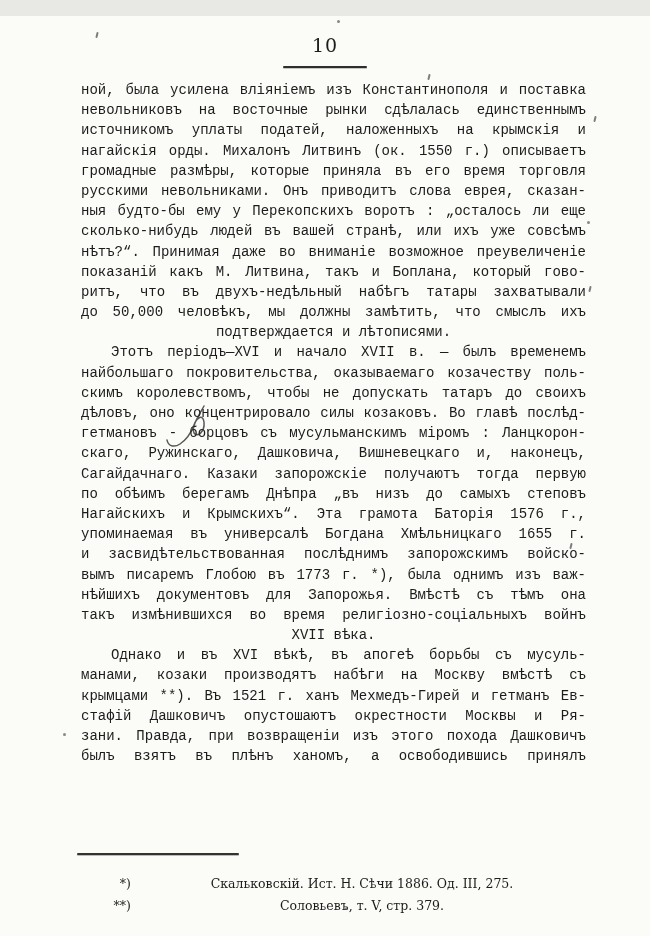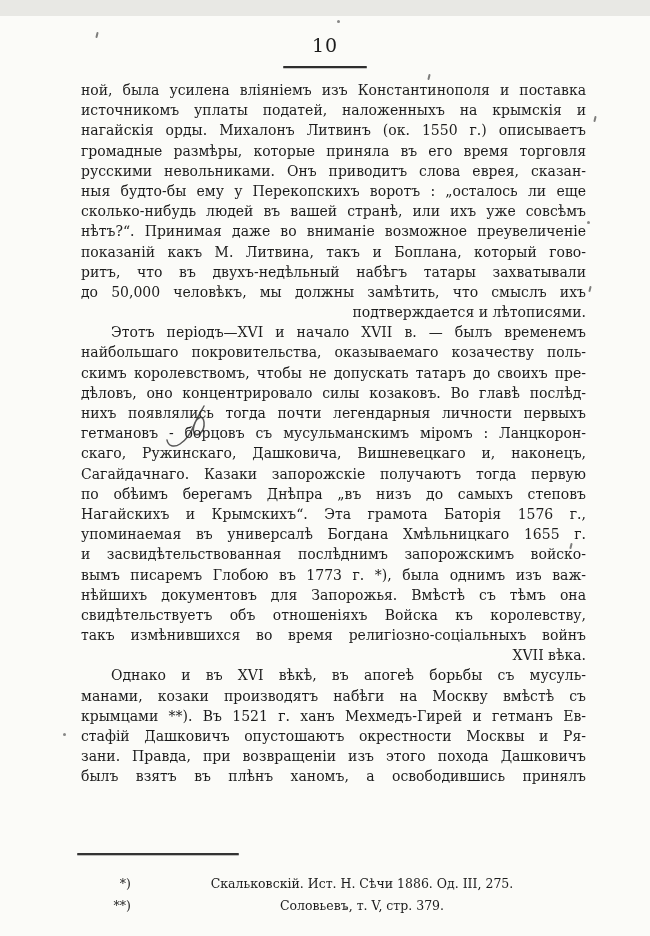--- a/index.html
+++ b/index.html
@@ -21,32 +21,32 @@
     text-align:center; font-size:19px; letter-spacing:1px;
   }
   .pageno-rule {
     position:absolute; top:50px; left:283px; width:84px; height:2px;
     background:#2e2e2e; border-radius:1px;
     box-shadow:0 1px 0 rgba(40,40,40,.25);
   }
 
   
   .textblock {
-    position:absolute; left:81px; top:64px; width:505px;
+    position:absolute; left:81px; top:64px; width:505px;font-family:Liberation Mono, monospace;
   }
   .line {
     height:20.2px; line-height:20.2px;
     font-size:14px;
     text-align:justify;
     text-align-last:justify;
     overflow:hidden;
     white-space:normal;
   }
   .line.indent { text-indent:30px; }
-  .line.nojust { text-align:right; text-align-last:auto; }
+  .line.nojust { text-align:center; text-align-last:auto; }
 
   
   .fn-rule {
     position:absolute; left:77px; top:837px; width:162px; height:2px;
     background:#333; border-radius:1px;
     box-shadow:0 1px 0 rgba(40,40,40,.3);
   }
   .footnotes {
     position:absolute; left:81px; top:857px; width:505px;
     font-size:12.5px; line-height:21.5px;
@@ -76,46 +76,45 @@
 <div class="page">
 
   <header class="pagehead">
     <div class="pageno">10</div>
     <div class="pageno-rule"></div>
   </header>
 
   <main class="textblock">
 
   <div class="line">ной, была усилена вліяніемъ изъ Константинополя и поставка</div>
+      <div class="line">невольниковъ на восточные рынки сдѣлалась единственнымъ</div>
       <div class="line">источникомъ уплаты податей, наложенныхъ на крымскія и</div>
       <div class="line">нагайскія орды. Михалонъ Литвинъ (ок. 1550 г.) описываетъ</div>
       <div class="line">громадные размѣры, которые приняла въ его время торговля</div>
       <div class="line">русскими невольниками. Онъ приводитъ слова еврея, сказан-</div>
       <div class="line">ныя будто-бы ему у Перекопскихъ воротъ : „осталось ли еще</div>
       <div class="line">сколько-нибудь людей въ вашей странѣ, или ихъ уже совсѣмъ</div>
       <div class="line">нѣтъ?“. Принимая даже во вниманіе возможное преувеличеніе</div>
       <div class="line">показаній какъ М. Литвина, такъ и Боплана, который гово-</div>
       <div class="line">ритъ, что въ двухъ-недѣльный набѣгъ татары захватывали</div>
       <div class="line">до 50,000 человѣкъ, мы должны замѣтить, что смыслъ ихъ</div>
       <div class="line nojust">подтверждается и лѣтописями.</div>
       <div class="line indent">Этотъ періодъ—XVI и начало XVII в. — былъ временемъ</div>
       <div class="line">найбольшаго покровительства, оказываемаго козачеству поль-</div>
       <div class="line">скимъ королевствомъ, чтобы не допускать татаръ до своихъ пре-</div>
       <div class="line">дѣловъ, оно концентрировало силы козаковъ. Во главѣ послѣд-</div>
-      <div class="line">нихъ появлялись тогда почти легендарныя личности первыхъ</div>
       <div class="line">гетмановъ - борцовъ съ мусульманскимъ міромъ : Ланцкорон-</div>
       <div class="line">скаго, Ружинскаго, Дашковича, Вишневецкаго и, наконецъ,</div>
       <div class="line">Сагайдачнаго. Казаки запорожскіе получаютъ тогда первую</div>
       <div class="line">по обѣимъ берегамъ Днѣпра „въ низъ до самыхъ степовъ</div>
       <div class="line">Нагайскихъ и Крымскихъ“. Эта грамота Баторія 1576 г.,</div>
       <div class="line">упоминаемая въ универсалѣ Богдана Хмѣльницкаго 1655 г.</div>
       <div class="line">и засвидѣтельствованная послѣднимъ запорожскимъ войско-</div>
       <div class="line">вымъ писаремъ Глобою въ 1773 г. *), была однимъ изъ важ-</div>
       <div class="line">нѣйшихъ документовъ для Запорожья. Вмѣстѣ съ тѣмъ она</div>
-      <div class="line">свидѣтельствуетъ объ отношеніяхъ Войска къ королевству,</div>
       <div class="line">такъ измѣнившихся во время религіозно-соціальныхъ войнъ</div>
       <div class="line nojust">XVII вѣка.</div>
       <div class="line indent">Однако и въ XVI вѣкѣ, въ апогеѣ борьбы съ мусуль-</div>
       <div class="line">манами, козаки производятъ набѣги на Москву вмѣстѣ съ</div>
       <div class="line">крымцами **). Въ 1521 г. ханъ Мехмедъ-Гирей и гетманъ Ев-</div>
       <div class="line">стафій Дашковичъ опустошаютъ окрестности Москвы и Ря-</div>
       <div class="line">зани. Правда, при возвращеніи изъ этого похода Дашковичъ</div>
       <div class="line">былъ взятъ въ плѣнъ ханомъ, а освободившись принялъ</div>
     </main>
 

